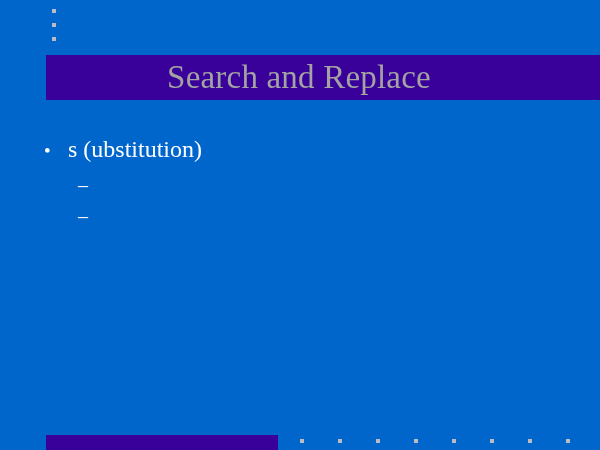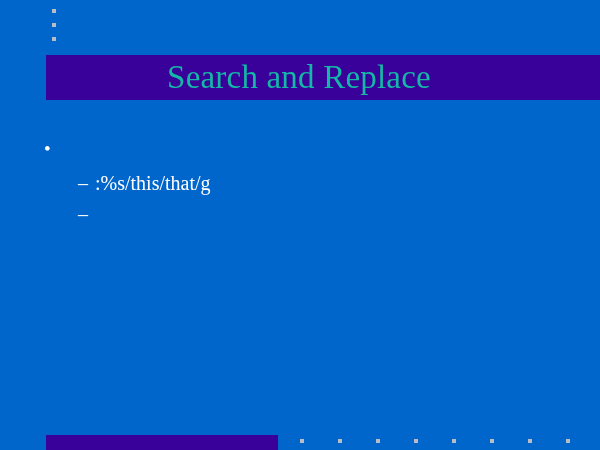--- a/index.html
+++ b/index.html
@@ -49,21 +49,21 @@
     left: 46px;
     top: 55px;
     width: 554px;
     height: 45px;
     background: #3a009a;
     display: flex;
     align-items: center;
     justify-content: center;
   }
   .title-text {
-    color: #14b8a6;
+    color: #a3a3a3;
     font-size: 33px;
     line-height: 1;
     letter-spacing: 0.2px;
     white-space: nowrap;
     font-weight: normal;
     margin: 0;
     padding-right: 48px;
   }
 
   
@@ -152,25 +152,25 @@
   </div>
 
   <div class="title-bar">
     <h1 class="title-text">Search and Replace</h1>
   </div>
 
   <div class="body-content">
 
     <div class="bullet-l1">
       <span class="marker">•</span>
+      <span class="label">s (ubstitution)</span>
     </div>
 
     <div class="bullet-l2">
       <span class="marker">–</span>
-      <span class="label">:%s/this/that/g</span>
     </div>
 
     <div class="bullet-l2">
       <span class="marker">–</span>
     </div>
 
   </div>
 
   <div class="footer-bar"></div>
 

